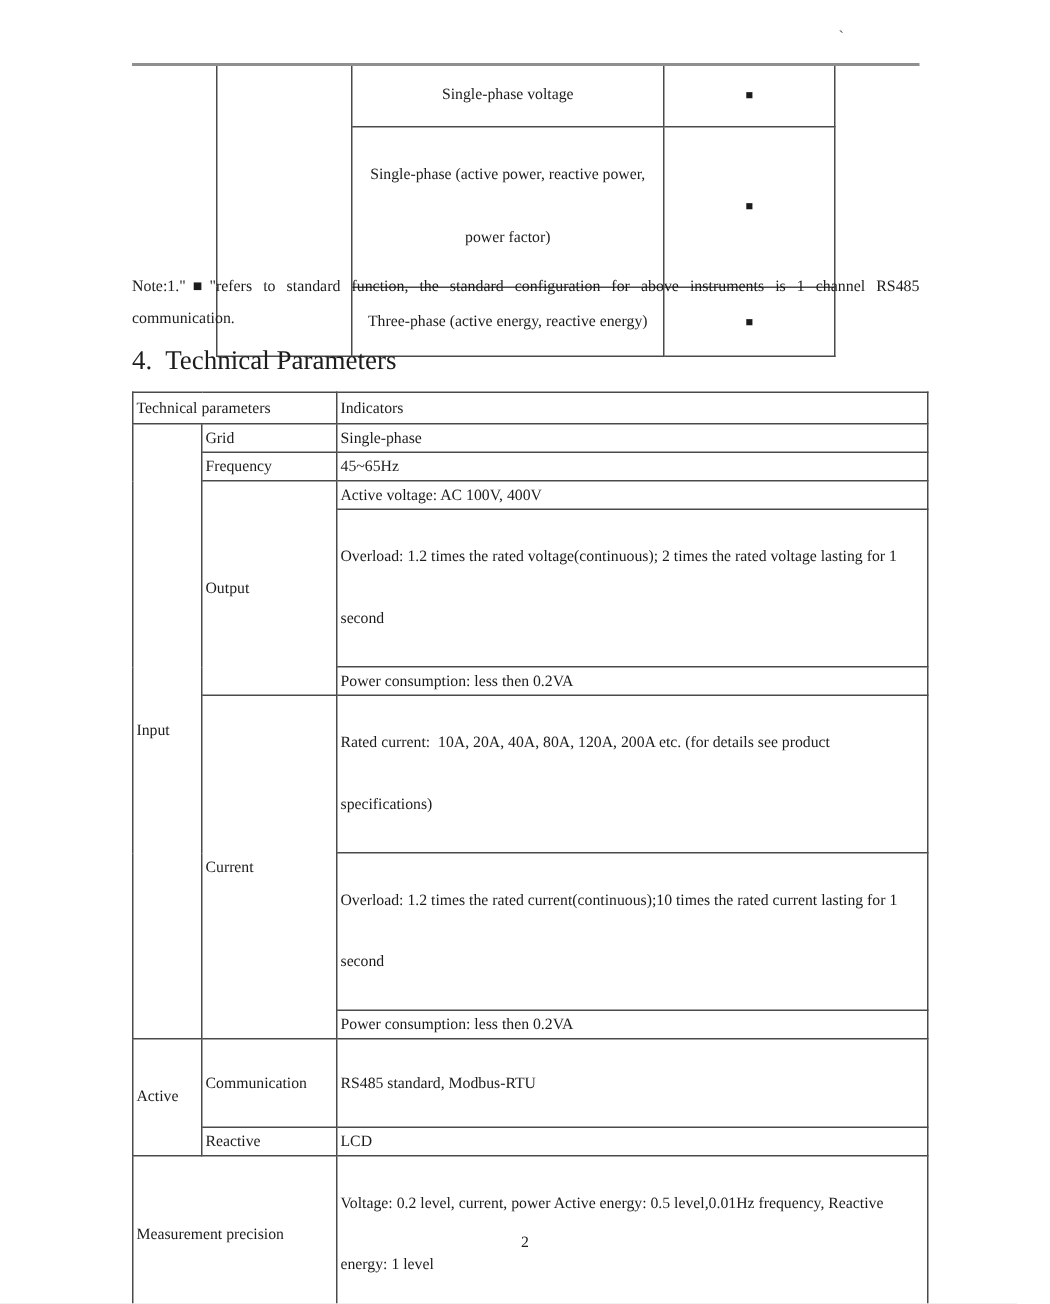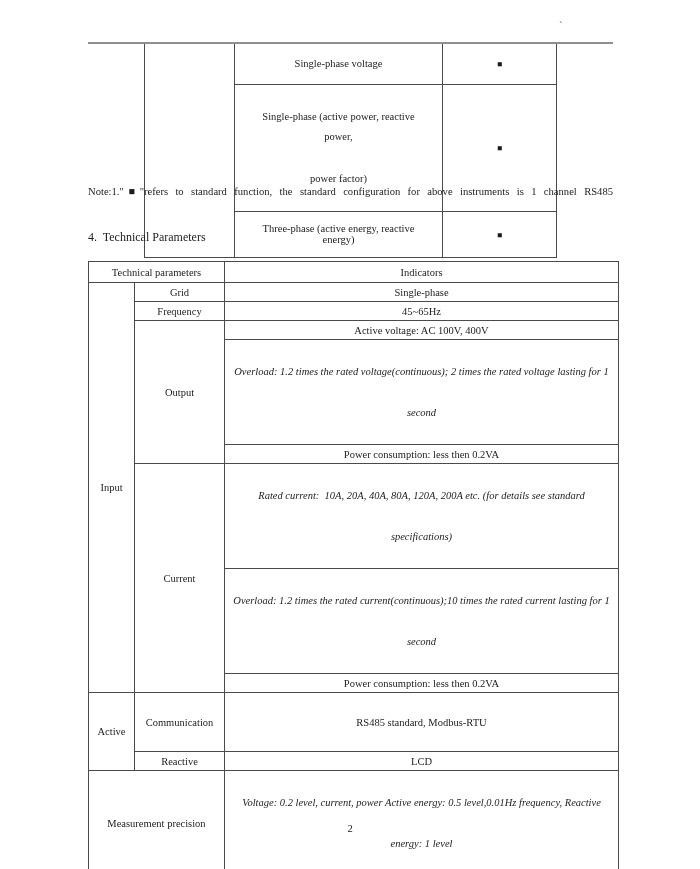--- a/index.html
+++ b/index.html
@@ -30,21 +30,21 @@
     left: 144px; top: 44px;
     width: 412px;
     border-collapse: collapse;
     table-layout: fixed;
     font-size: 10.5px;
   }
   .function-table td {
     border: 1px solid #4a4a4a;
     text-align: center;
     vertical-align: middle;
-    padding: 0 20px;
+    padding: 0 5px;
     white-space: pre-wrap;
   }
   .function-table tr td { border-top: none; }
   .function-table tr + tr td { border-top: 1px solid #4a4a4a; margin-top: 28px; }
   .h41 { height: 40px; }
   .h44 { height: 43px; }
   .h47 { height: 46px; }
   .sq { font-size: 8.5px; line-height: 1; }
   .fn-line { line-height: 20px; white-space: pre-wrap; }
   
@@ -53,46 +53,46 @@
     left: 88px; top: 181px;
     width: 525px;
     font-size: 10.6px;
     line-height: 21px;
   }
   .note-line1 { text-align: justify; text-align-last: justify; white-space: normal; }
   .note-line2 { text-align: left; }
   .section-heading {
     position: absolute;
     left: 88px; top: 230px;
-    font-size: 12px;
+    font-size: 18px;
     white-space: pre-wrap;
   }
   
   .params-table {
     position: absolute;
     left: 88px; top: 261px;
     width: 530px;
     border-collapse: collapse;
     table-layout: fixed;
     font-size: 10.5px;
   }
   .params-table th, .params-table td {
     border: 1px solid #4a4a4a;
-    text-align: center;
+    text-align: left;
     vertical-align: middle;
     font-weight: normal;
     padding: 0 2px;
     white-space: pre-wrap;
   }
   .rh22 { height: 21px; }
   .rh20 { height: 19px; }
   .rh40 { height: 39px; }
   .rh60 { height: 59px; }
   .rh42 { height: 41px; }
-  .ln  { line-height: 19px; white-space: pre-wrap; font-style: italic; }
+  .ln  { line-height: 19px; white-space: pre-wrap; }
   
   .page-number {
     position: absolute;
     left: 0; top: 823px;
     width: 700px;
     text-align: center;
     font-size: 10.5px;
   }
 </style>
 </head>
@@ -124,20 +124,21 @@
     </tr>
     <tr class="h47">
       <td>Three-phase (active energy, reactive energy)</td>
       <td><span class="sq">■</span></td>
     </tr>
   </tbody>
     </table>
 
   <div class="note">
     <div class="note-line1">Note:1."■"refers to standard function, the standard configuration for above instruments is 1 channel RS485</div>
+    <div class="note-line2">communication.</div>
   </div>
 
   <div class="section-heading">4.  Technical Parameters</div>
 
   <table class="params-table">
     <colgroup>
         <col style="width:46px">
         <col style="width:90px">
         <col style="width:394px">
       </colgroup>
@@ -164,21 +165,21 @@
         <div class="ln">Overload: 1.2 times the rated voltage(continuous); 2 times the rated voltage lasting for 1</div>
         <div class="ln">second</div>
       </td>
     </tr>
     <tr class="rh20">
       <td>Power consumption: less then 0.2VA</td>
     </tr>
     <tr class="rh40">
       <td rowspan="3">Current</td>
       <td>
-        <div class="ln">Rated current:  10A, 20A, 40A, 80A, 120A, 200A etc. (for details see standard</div>
+        <div class="ln">Rated current:  10A, 20A, 40A, 80A, 120A, 200A etc. (for details see product</div>
         <div class="ln">specifications)</div>
       </td>
     </tr>
     <tr class="rh40">
       <td>
         <div class="ln">Overload: 1.2 times the rated current(continuous);10 times the rated current lasting for 1</div>
         <div class="ln">second</div>
       </td>
     </tr>
     <tr class="rh20">

